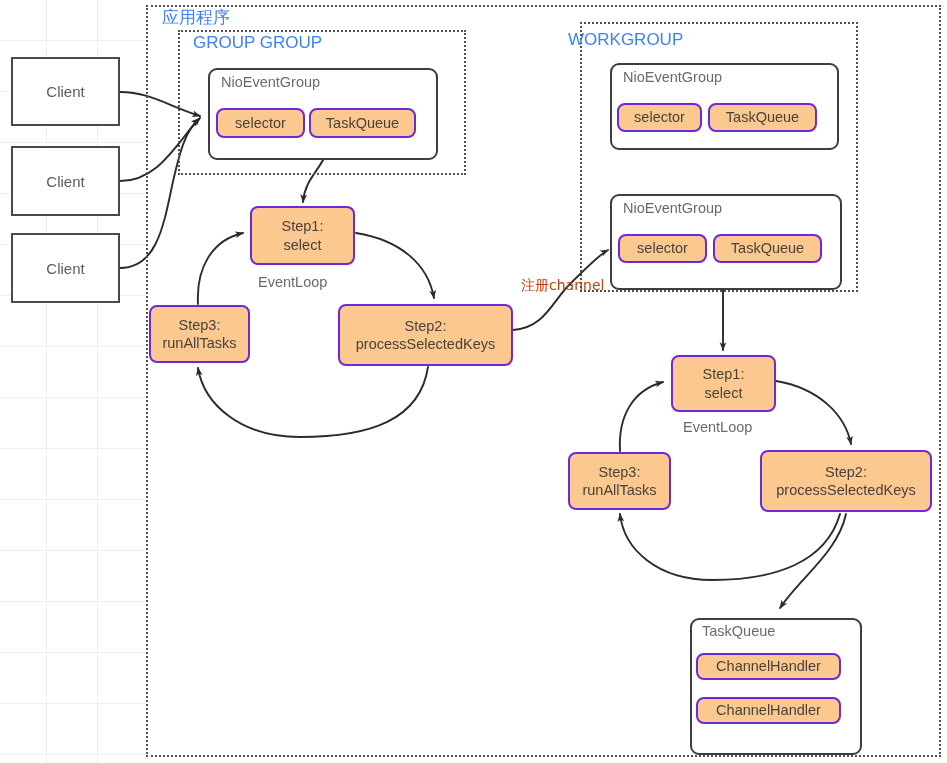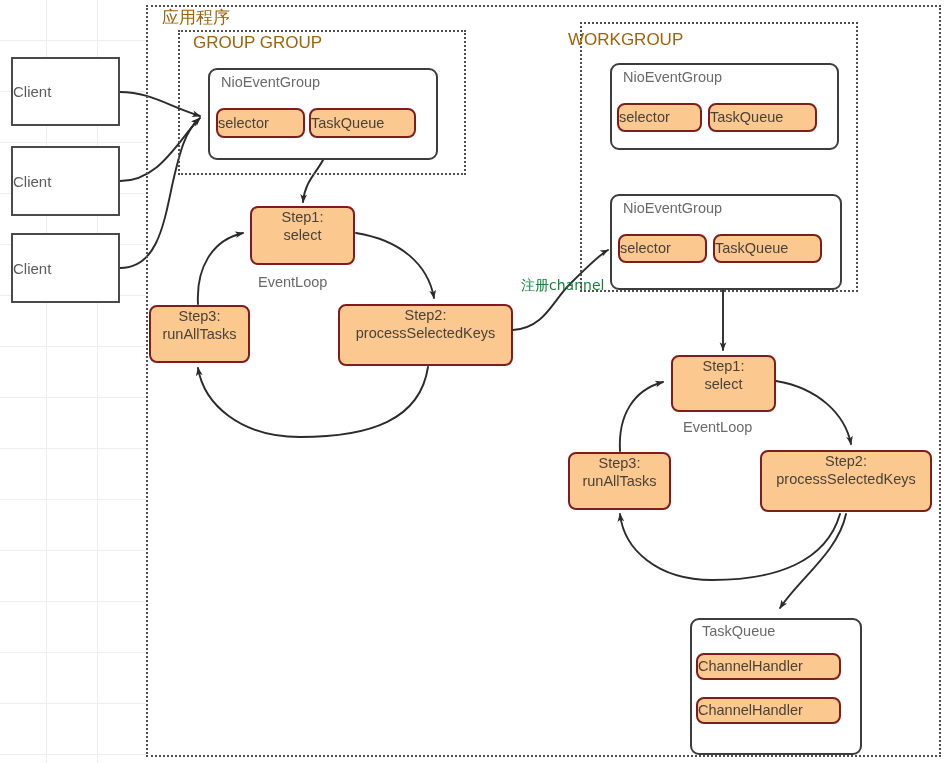--- a/index.html
+++ b/index.html
@@ -26,62 +26,63 @@
       linear-gradient(to bottom, #eceef0 1px, transparent 1px);
     background-size: 51px 51px;
     background-position: -5px -11px;
   }
   
   .box {
     position: absolute;
     box-sizing: border-box;
     display: flex;
     align-items: center;
+    justify-content: center;
     text-align: center;
   }
   .plain-box {
     background: #ffffff;
     border: 2px solid #4a4a4a;
     color: #5b5b5b;
     font-size: 15px;
   }
   .rounded-box {
     background: #ffffff;
     border: 2px solid #3d3d3d;
     border-radius: 9px;
   }
   .orange-box {
     background: #fbc88f;
-    border: 2px solid #7f1d1d;
+    border: 2px solid #6d28d9;
     border-radius: 8px;
     color: #4a4239;
     font-size: 14.5px;
     line-height: 1.25;
   }
   .dotted-box {
     position: absolute;
     box-sizing: border-box;
     border: 2px dotted #4f4f4f;
     background: transparent;
   }
   .group-label {
     position: absolute;
-    color: #a16207;
+    color: #3b82f6;
     font-size: 17px;
     white-space: nowrap;
   }
   .inner-label {
     position: absolute;
     color: #6a6a6a;
     font-size: 14.5px;
     white-space: nowrap;
   }
   .free-label {
     position: absolute;
-    color: #15803d;
+    color: #c2410c;
     font-size: 14px;
     white-space: nowrap;
   }
   .cjk { font-family: "DejaVu Sans", "Liberation Sans", sans-serif; }
   #arrows {
     position: absolute;
     left: 0; top: 0;
     width: 947px; height: 763px;
     pointer-events: none;
   }

